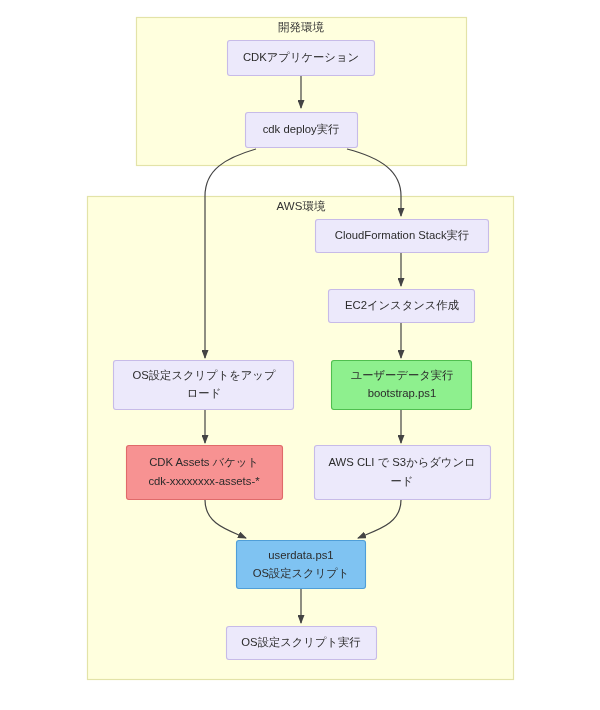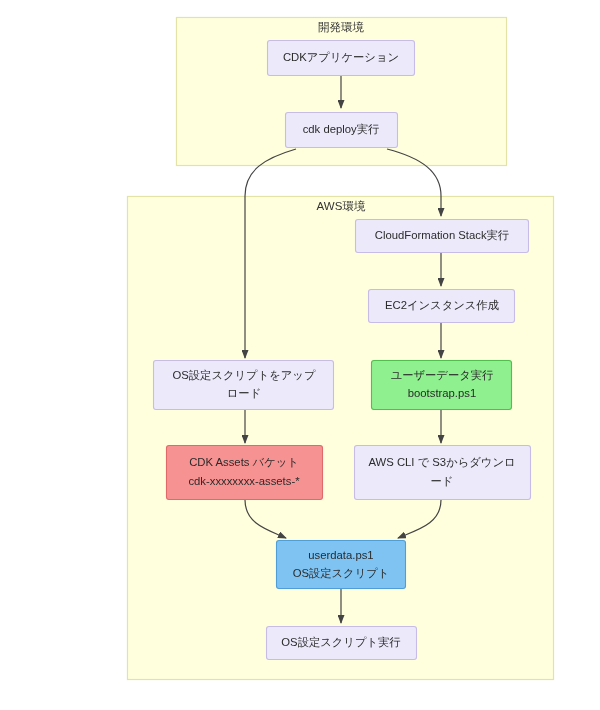--- a/index.html
+++ b/index.html
@@ -10,21 +10,20 @@
   body {
     width: 600px;
     height: 710px;
     font-family: "Liberation Sans", "DejaVu Sans", sans-serif;
     overflow: hidden;
   }
   #diagram-root {
     position: relative;
     width: 548px;
     height: 710px;
-    margin-left: 40px;
   }
   svg.flow {
     display: block;
     width: 600px;
     height: 710px;
   }
   .cluster-rect {
     fill: #ffffde;
     stroke: #e3e3a8;
     stroke-width: 1.2;

